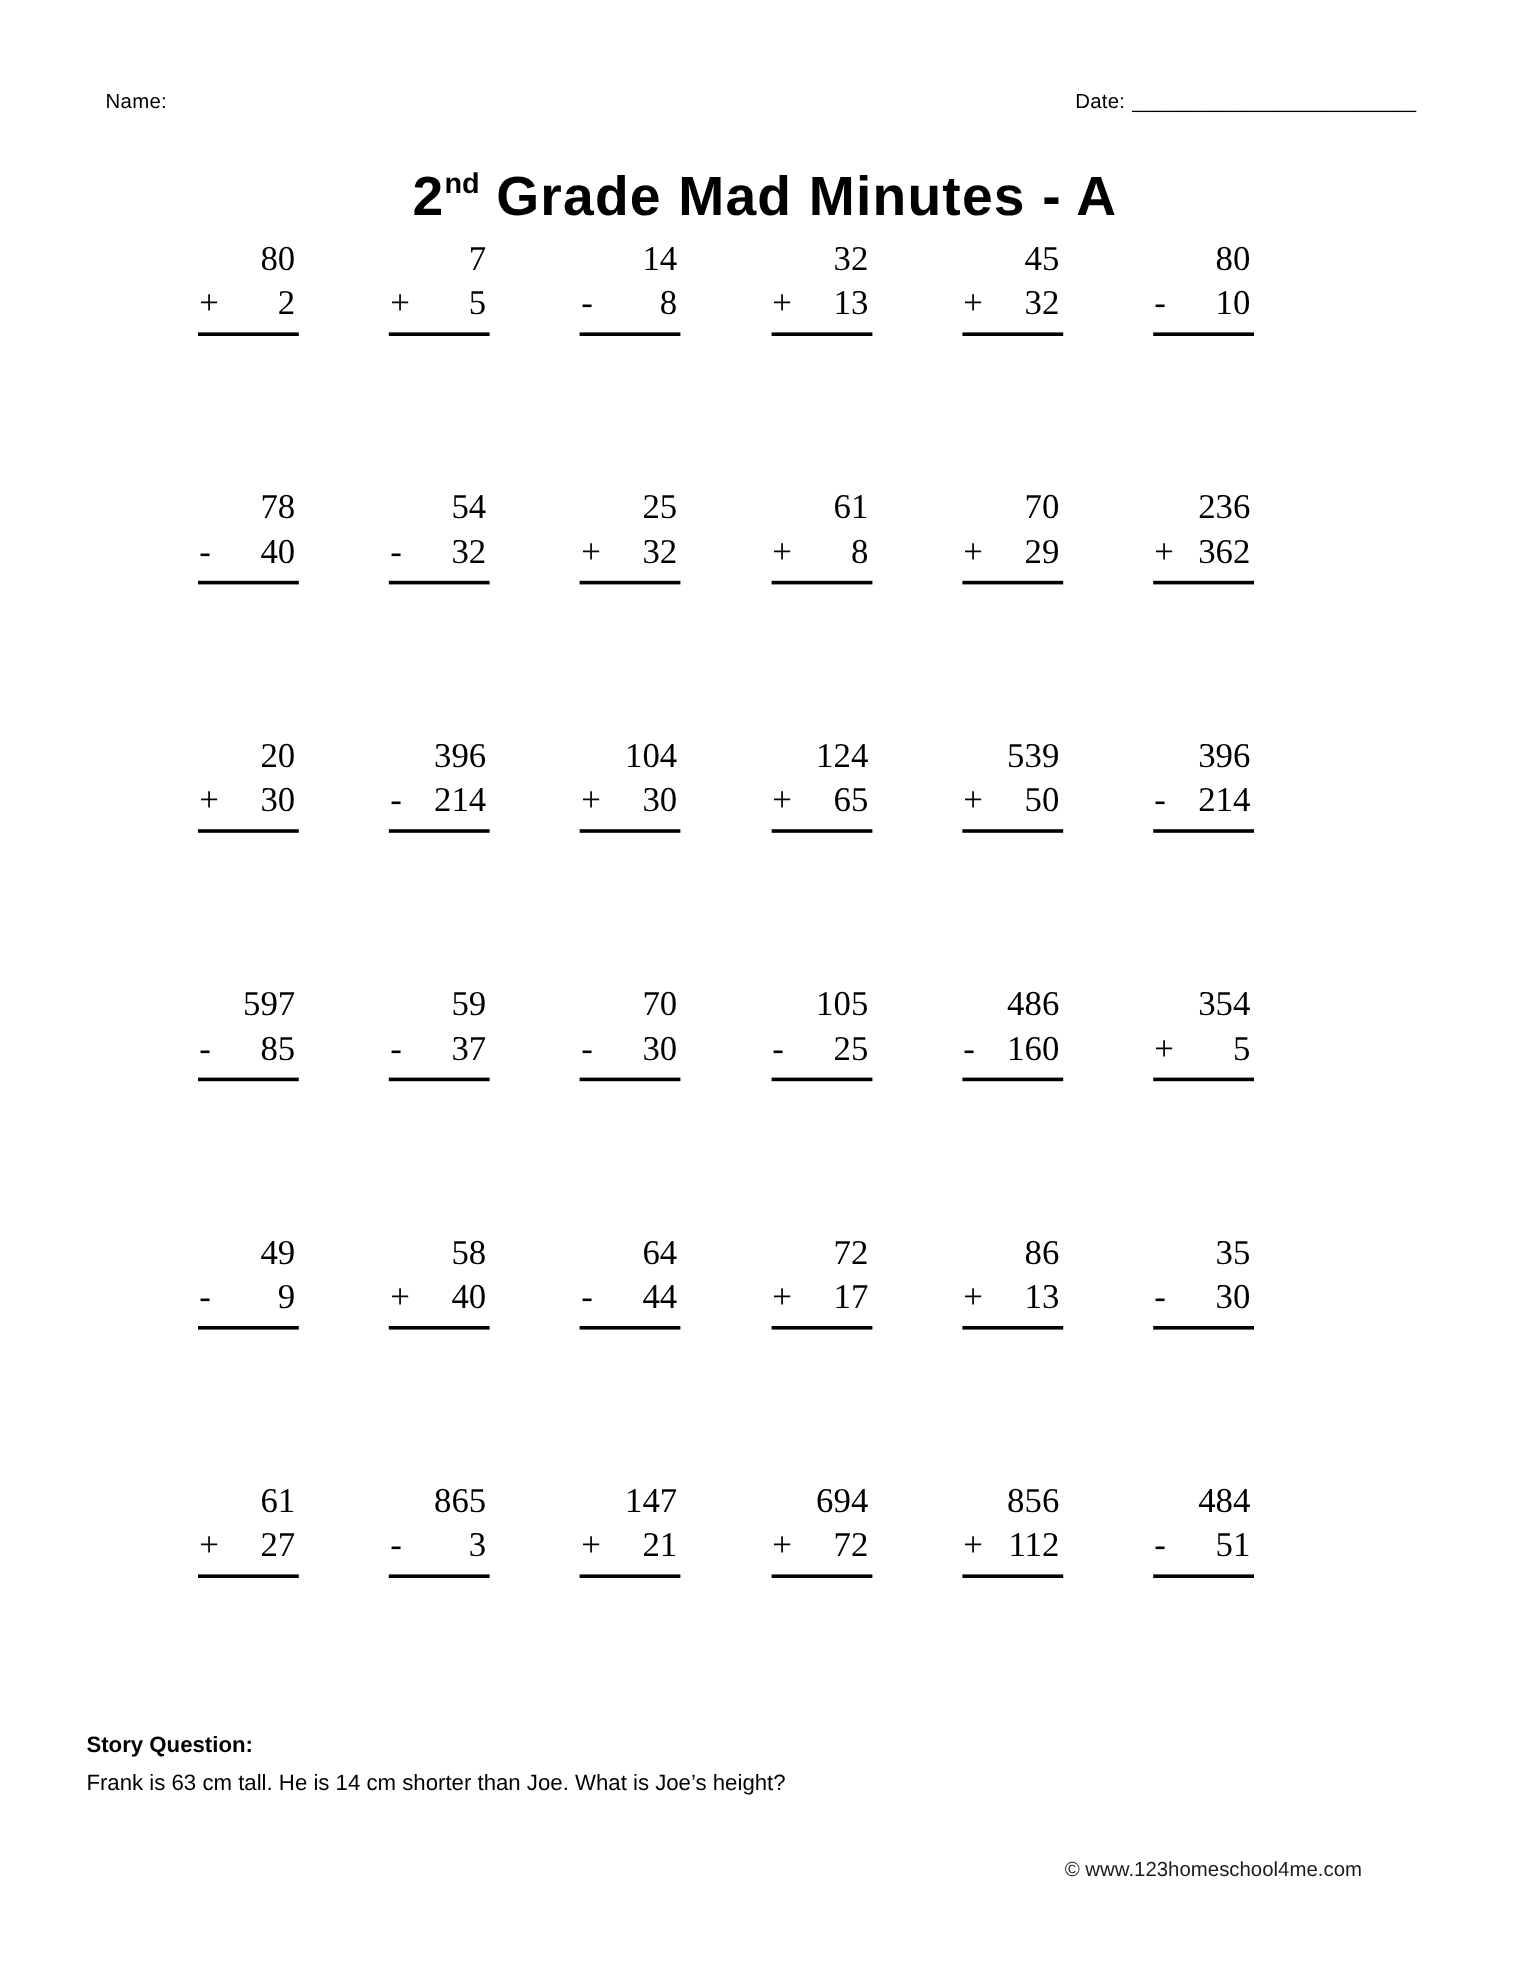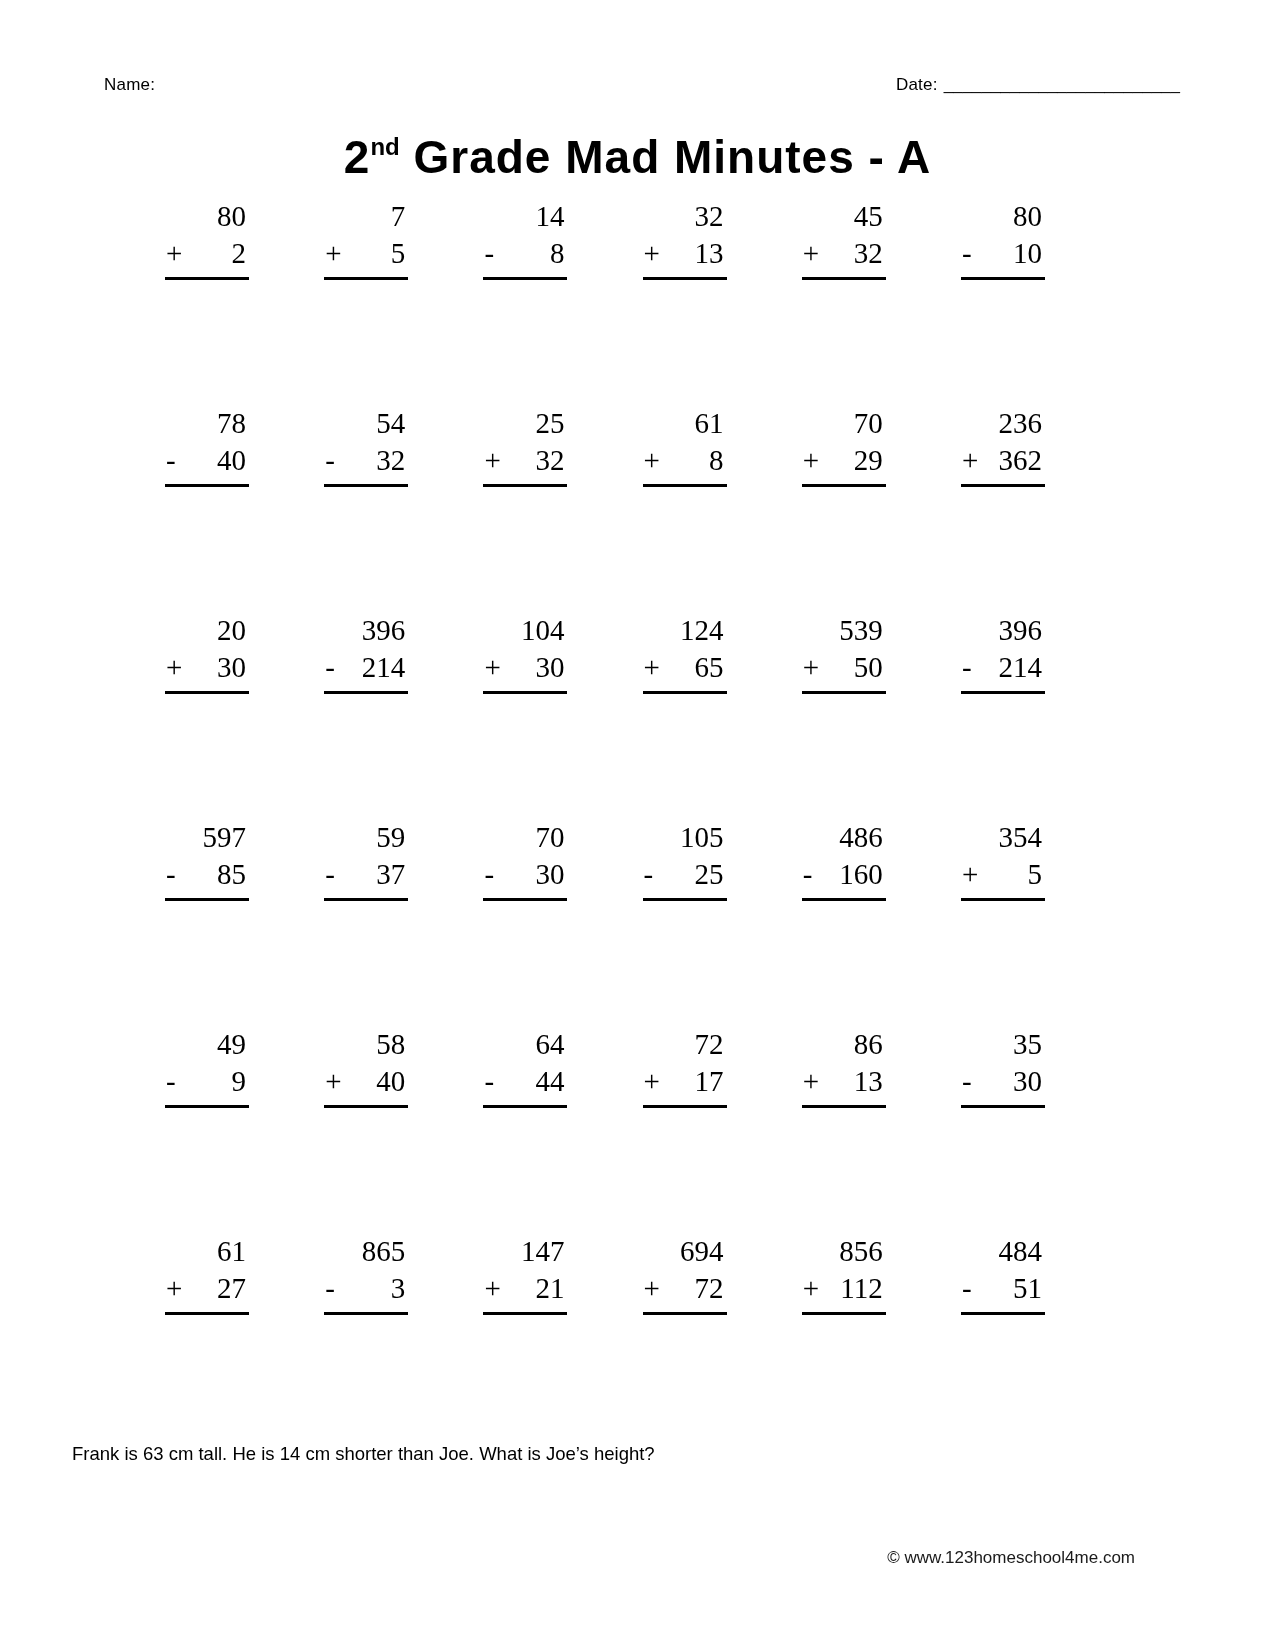--- a/index.html
+++ b/index.html
@@ -18,21 +18,21 @@
   .page {
     position: relative;
     width: 1275px;
     height: 1650px;
     background: #ffffff;
   }
   
   .header {
     position: absolute;
     top: 74px;
-    left: 104px;
+    left: 88px;
     right: 95px;
     display: flex;
     justify-content: space-between;
     font-size: 17px;
     line-height: 22px;
     letter-spacing: 0.2px;
     white-space: nowrap;
   }
   .field {
     display: flex;
@@ -44,21 +44,21 @@
   
   .title {
     position: absolute;
     top: 118px;
     left: 0;
     width: 100%;
     text-align: center;
     font-size: 46px;
     font-weight: 800;
     letter-spacing: 1px;
-    line-height: 58px;
+    line-height: 72px;
     margin: 0;
   }
   .title sup {
     font-size: 24px;
     vertical-align: 18px;
     letter-spacing: 0;
   }
 
   
   .grid {
@@ -388,18 +388,19 @@
           <div class="top">484</div>
           <div class="bottom">
             <span>-</span>
             <span>51</span>
           </div>
         </div>
       </div>
     </div>
 
   <div class="story">
+    <div class="story-label">Story Question:</div>
     <div class="story-text">Frank is 63 cm tall. He is 14 cm shorter than Joe. What is Joe’s height?</div>
   </div>
 
   <div class="footer">© www.123homeschool4me.com</div>
 
 </div>
 
 </body></html>

